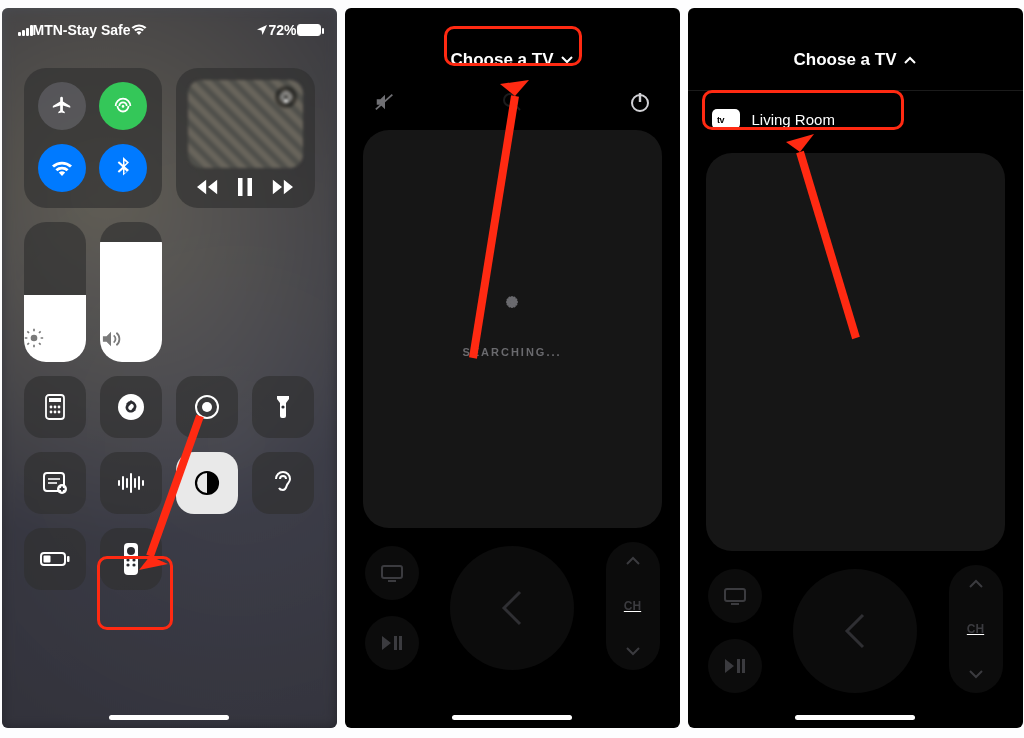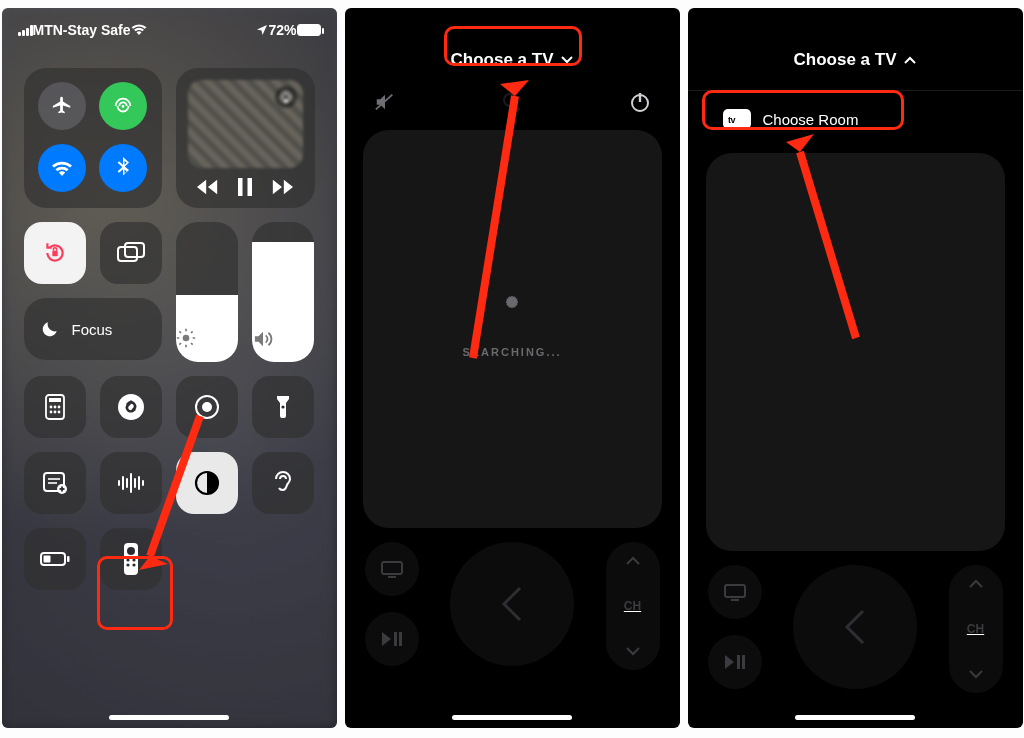--- a/index.html
+++ b/index.html
@@ -110,27 +110,27 @@
   
   .remote-top{ text-align:center; padding:32px 0 8px; position:relative;}
   .choose-btn{ display:inline-flex; align-items:center; gap:8px; font-size:17px; font-weight:600; cursor:pointer; padding:10px 14px;}
   .remote-iconbar{ display:flex; justify-content:space-between; align-items:center; padding:0 26px 10px;}
   .remote-iconbar .ib{ width:28px;height:28px; display:flex;align-items:center;justify-content:center; color:#6f6f73;}
   .touch-pad{ margin:4px 18px 0; height:398px; background:var(--remote-pad); border-radius:26px; display:flex;flex-direction:column;align-items:center;justify-content:center; gap:18px;}
   .spinner{ width:28px;height:28px; position:relative;}
   .spinner span{position:absolute;left:50%;top:50%;width:3px;height:8px;background:#6a6a6e;border-radius:2px;transform-origin:center 2px;}
   .searching{font-size:11px;letter-spacing:2px;color:#6a6a6e;font-weight:600;}
 
-  .remote-btns{ display:flex; align-items:flex-start; justify-content:space-between; padding:14px 20px 0;text-decoration:underline;}
+  .remote-btns{ display:flex; align-items:flex-end; justify-content:space-between; padding:14px 20px 0;text-decoration:underline;}
   .rbtn-col{ display:flex; flex-direction:column; gap:16px; }
   .rbtn-round{ width:54px;height:54px;border-radius:50%;background:#0c0c0c;display:flex;align-items:center;justify-content:center;color:#3b3b3f;}
   .rbtn-pill{ width:54px;height:128px;border-radius:30px;background:#0c0c0c;display:flex;flex-direction:column;align-items:center;justify-content:space-between;padding:14px 0;color:#3b3b3f;font-size:12px;font-weight:600;}
   .rbtn-big{ width:124px;height:124px;border-radius:50%;background:#0c0c0c;display:flex;align-items:center;justify-content:center;color:#2f2f33;font-size:34px;}
 
-  .tv-list{ padding: 8px 27px; }
+  .tv-list{ padding: 8px 16px; }
   .tv-item{ display:flex; align-items:center; gap:12px; padding:10px 8px; cursor:pointer; font-size:15px;}
   .tv-badge{ width:28px;height:20px;border-radius:5px;background:#fff;color:#000;font-size:9px;font-weight:700;display:flex;align-items:center;justify-content:center;letter-spacing:-0.5px;}
   .divider{height:1px;background:#1b1b1b;margin:2px 0 0;}
 
   svg{display:block}
 </style>
 </head>
 <body>
 
 <div class="phones">
@@ -214,43 +214,20 @@
                 </svg>
               </span>
             <span>
                 <svg width="22" height="16" viewBox="0 0 24 16">
                   <path fill="#fff" d="M2 0l10 8-10 8zM14 0l10 8-10 8z"></path>
                 </svg>
               </span>
           </div>
         </div>
 
-        <div>
-          <div class="row-two-wrap" style="margin-bottom:14px;">
-            <div class="lock-tile">
-              <svg width="26" height="26" viewBox="0 0 24 24">
-                  <path fill="none" stroke="#ff3b5c" stroke-width="2" d="M5 12a7 7 0 1 0 2-4.9M5 3v4h4"></path>
-                  <rect x="9.5" y="10" width="5" height="5" rx="1" fill="#ff3b5c"></rect>
-                  <path d="M10.5 10V8.6a1.5 1.5 0 0 1 3 0V10" fill="none" stroke="#ff3b5c" stroke-width="1.5"></path>
-                </svg>
-            </div>
-            <div class="mirror-tile">
-              <svg width="28" height="22" viewBox="0 0 28 22">
-                  <rect x="1" y="5" width="19" height="14" rx="3" fill="none" stroke="#fff" stroke-width="2"></rect>
-                  <rect x="8" y="1" width="19" height="14" rx="3" fill="none" stroke="#fff" stroke-width="2"></rect>
-                </svg>
-            </div>
-          </div>
-          <div class="focus-tile">
-            <svg width="20" height="20" viewBox="0 0 24 24">
-                <path fill="#fff" d="M20 14.5A8.5 8.5 0 0 1 9.5 4 8.5 8.5 0 1 0 20 14.5z"></path>
-              </svg>
-            <span>Focus</span>
-          </div>
-        </div>
 
         <div class="sliders">
           <div class="slider brightness">
             <div class="slider-fill" style="height:48%"></div>
             <div class="sicon">
               <svg width="20" height="20" viewBox="0 0 24 24">
                   <circle cx="12" cy="12" r="4" fill="#7a7a7a"></circle>
                   <g stroke="#7a7a7a" stroke-width="2">
                     <line x1="12" y1="1" x2="12" y2="4"></line>
                     <line x1="12" y1="20" x2="12" y2="23"></line>
@@ -473,21 +450,21 @@
       </div>
       <div class="divider"></div>
 
       <div class="tv-list">
         <div class="tv-item">
           <span class="tv-badge">
             <svg width="18" height="12" viewBox="0 0 18 12">
                 <text x="0" y="10" font-size="9" font-weight="700" fill="#000">tv</text>
               </svg>
           </span>
-          <span>Choose Room</span>
+          <span>Living Room</span>
         </div>
       </div>
       <div class="highlight-box" style="left:14px;top:82px;width:202px;height:40px;"></div>
 
       <div class="touch-pad" style="margin-top:6px;height:398px"></div>
 
       <div class="remote-btns">
         <div class="rbtn-col">
           <div class="rbtn-round">
             <svg width="24" height="18" viewBox="0 0 24 18">

